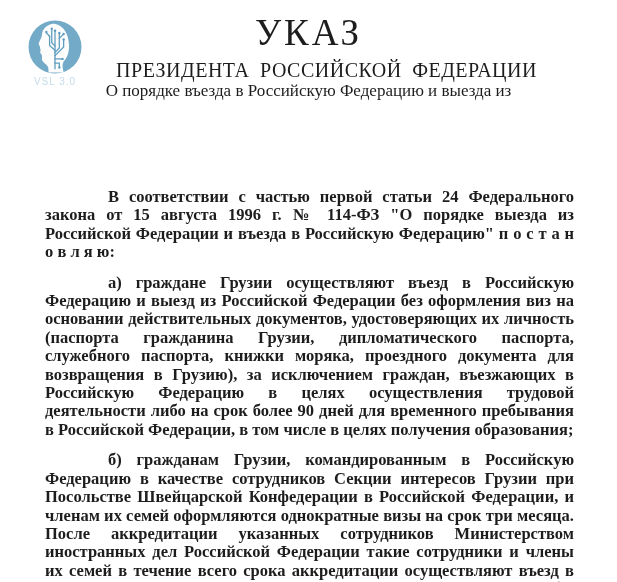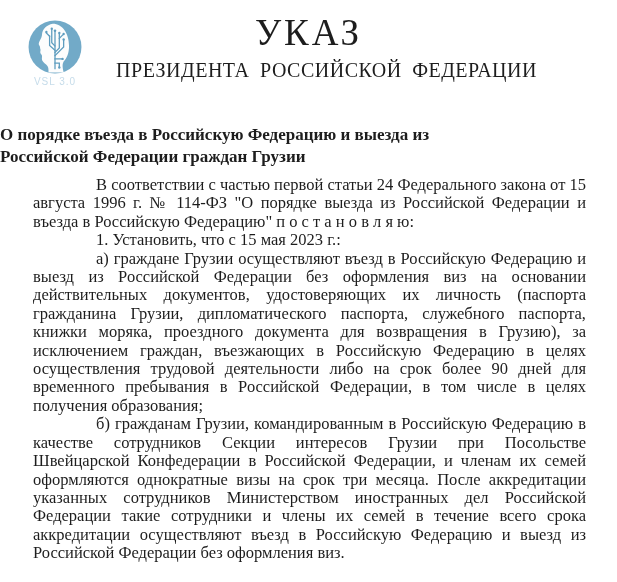--- a/index.html
+++ b/index.html
@@ -37,39 +37,39 @@
   }
   .decree-subtitle {
     margin-top: 9px;
     font-size: 20px;
     line-height: 20px;
     letter-spacing: 0.5px;
     word-spacing: 5px;
     margin-left: 36px;
   }
   .doc-heading {
-    margin-top: 44px;
-    text-align: left;
-    font-weight: bold;
+    text-align: center;
+    font-weight: normal;
     font-size: 17px;
     line-height: 22px;
   }
   .body-text {
     position: absolute;
     left: 33px;
     right: 31px;
     top: 176px;
     font-size: 16.5px;
     line-height: 18.4px;
     text-align: justify;
     hyphens: none;
   }
   .body-text .para {
-    margin: 0;
+    margin: 12px;
     text-indent: 63px;
+    font-weight: bold;
   }
 </style>
 </head>
 <body>
 
 <div class="page">
 
   <div class="logo">
     <svg viewBox="0 0 100 100" aria-hidden="true">
       <circle cx="50" cy="50" r="49" fill="#72aac8"></circle>
@@ -100,24 +100,22 @@
       </g>
     </svg>
     <div class="logo-caption">VSL 3.0</div>
   </div>
 
   <div class="header">
     <div class="decree-title">УКАЗ</div>
     <div class="decree-subtitle">ПРЕЗИДЕНТА РОССИЙСКОЙ ФЕДЕРАЦИИ</div>
     <div class="doc-heading">
       <div>О порядке въезда в Российскую Федерацию и выезда из</div>
-      <div>Российской Федерации граждан Грузии</div>
     </div>
   </div>
 
   <div class="body-text">
       <p class="para">В соответствии с частью первой статьи 24 Федерального закона от 15 августа 1996 г. № 114-ФЗ "О порядке выезда из Российской Федерации и въезда в Российскую Федерацию" п о с т а н о в л я ю:</p>
-      <p class="para">1. Установить, что с 15 мая 2023 г.:</p>
       <p class="para">а) граждане Грузии осуществляют въезд в Российскую Федерацию и выезд из Российской Федерации без оформления виз на основании действительных документов, удостоверяющих их личность (паспорта гражданина Грузии, дипломатического паспорта, служебного паспорта, книжки моряка, проездного документа для возвращения в Грузию), за исключением граждан, въезжающих в Российскую Федерацию в целях осуществления трудовой деятельности либо на срок более 90 дней для временного пребывания в Российской Федерации, в том числе в целях получения образования;</p>
       <p class="para">б) гражданам Грузии, командированным в Российскую Федерацию в качестве сотрудников Секции интересов Грузии при Посольстве Швейцарской Конфедерации в Российской Федерации, и членам их семей оформляются однократные визы на срок три месяца. После аккредитации указанных сотрудников Министерством иностранных дел Российской Федерации такие сотрудники и члены их семей в течение всего срока аккредитации осуществляют въезд в Российскую Федерацию и выезд из Российской Федерации без оформления виз.</p>
     </div>
 
 </div>
 
 </body></html>

